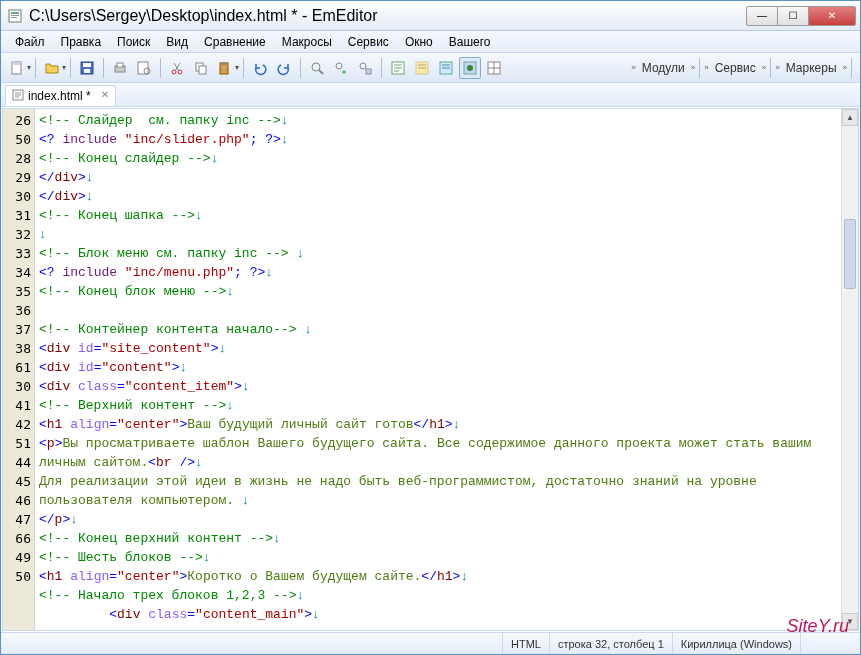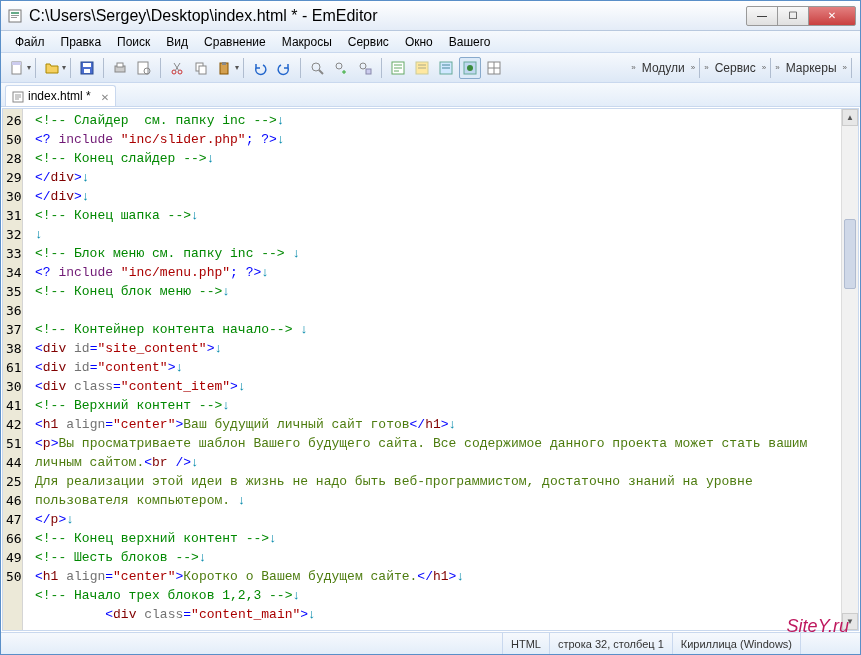--- a/index.html
+++ b/index.html
@@ -21,46 +21,46 @@
 .toolbar { height: 30px; background: linear-gradient(#f6f9fd,#dde8f6); display: flex; align-items: center; padding: 0 4px; border-bottom: 1px solid #c9d8ee; }
 .tb-group { display: flex; align-items: center; }
 .tb-btn { width: 22px; height: 22px; margin: 0 1px; display: flex; align-items: center; justify-content: center; border: 1px solid transparent; border-radius: 2px; }
 .tb-sep { width: 1px; height: 20px; background: #b0bdd0; margin: 0 4px; }
 .tb-dd { font-size: 8px; color: #555; margin-left: -2px; }
 .tb-right { margin-left: auto; display: flex; align-items: center; }
 .tb-text-btn { padding: 2px 6px; color: #333; display: flex; align-items: center; gap: 3px; }
 .chev { font-size: 8px; color: #666; }
 
 .tabbar { height: 24px; background: linear-gradient(#f6f9fd,#e3edf9); display: flex; align-items: flex-end; padding: 0 4px; border-bottom: 1px solid #c9d8ee; }
-.tab { background: #fff; border: 1px solid #c9d8ee; border-bottom: none; border-radius: 3px 3px 0 0; padding: 3px 6px; display: flex; align-items: flex-end; gap: 4px; }
+.tab { background: #fff; border: 1px solid #c9d8ee; border-bottom: none; border-radius: 3px 3px 0 0; padding: 3px 6px; display: flex; align-items: flex-start; gap: 4px; }
 .tab-icon { width: 12px; height: 12px; }
 .tab-close { font-size: 10px; color: #888; margin-left: 6px; }
 
 .editor { flex: 1; display: flex; background: #fff; overflow: hidden; position: relative; border: 1px solid #c9d8ee; margin: 1px; }
-.gutter { width: 20px; background: #ece9d8; border-right: 1px solid #d5d5d5; text-align: right; font-family: Consolas, monospace; font-size: 13px; color: #000; padding-top: 2px; }
+.gutter { width: 32px; background: #ece9d8; border-right: 1px solid #d5d5d5; text-align: right; font-family: Consolas, monospace; font-size: 13px; color: #000; padding-top: 2px; }
 .gutter div { padding: 0 3px; line-height: 19px; height: 19px; }
-.code { flex: 1; font-family: Consolas, "Courier New", monospace; font-size: 13px; line-height: 19px; padding: 2px 4px; white-space: pre; overflow: hidden; margin-left: 8px; }
+.code { flex: 1; font-family: Consolas, "Courier New", monospace; font-size: 13px; line-height: 19px; padding: 2px 4px; white-space: pre; overflow: hidden; }
 .code-line { height: 19px; }
 .wrap { height: 38px; white-space: pre-wrap; }
 .lno-wrap { height: 38px; }
 
 .vscroll { position: absolute; right: 0; top: 0; bottom: 0; width: 17px; background: #f1f1f1; border-left: 1px solid #ddd; }
 .vscroll-btn { height: 17px; background: #e7e7e7; border: 1px solid #ccc; display: flex; align-items: center; justify-content: center; font-size: 8px; color: #555; }
 .vscroll-thumb { position: absolute; left: 2px; right: 2px; top: 110px; height: 70px; background: #cfd8e8; border: 1px solid #b0bbd0; border-radius: 2px; }
 .vscroll-btn.bot { position: absolute; bottom: 0; left: 0; right: 0; }
 
 .statusbar { height: 22px; background: linear-gradient(#f6f9fd,#e3edf9); border-top: 1px solid #c9d8ee; display: flex; align-items: center; justify-content: flex-end; font-size: 11px; color: #333; }
 .sb-panel { padding: 0 8px; border-left: 1px solid #c9d8ee; height: 100%; display: flex; align-items: center; }
 .watermark { position: absolute; right: 12px; bottom: 18px; font-size: 18px; color: #be185d; font-style: italic; pointer-events: none; }
 
 
 .c-cmt { color: #008800; }
 .c-tag { color: #800000; }
 .c-delim { color: #0000ff; }
-.c-attr { color: #737373; }
+.c-attr { color: #8b5cf6; }
 .c-str { color: #aa0000; }
 .c-text { color: #4d7c0f; }
 .c-arrow { color: #0088aa; }
 .c-phpk { color: #701a75; }
 
 svg { display: block; }
 </style>
 </head>
 <body>
 
@@ -256,21 +256,21 @@
         <div>35</div>
         <div>36</div>
         <div>37</div>
         <div>38</div>
         <div>61</div>
         <div>30</div>
         <div>41</div>
         <div>42</div>
         <div class="lno-wrap">51</div>
         <div class="lno-wrap">44</div>
-        <div>25</div>
+        <div>45</div>
         <div>46</div>
         <div>47</div>
         <div>66</div>
         <div>49</div>
         <div>50</div>
       </div>
     <div class="code" id="code"><div class="code-line"><span class="c-cmt">&lt;!-- Слайдер  см. папку inc --&gt;</span><span class="c-arrow">↓</span></div><div class="code-line"><span class="c-delim">&lt;?</span><span> </span><span class="c-phpk">include</span><span> </span><span class="c-str">"inc/slider.php"</span><span class="c-delim">;</span><span> </span><span class="c-delim">?&gt;</span><span class="c-arrow">↓</span></div><div class="code-line"><span class="c-cmt">&lt;!-- Конец слайдер --&gt;</span><span class="c-arrow">↓</span></div><div class="code-line"><span class="c-delim">&lt;/</span><span class="c-tag">div</span><span class="c-delim">&gt;</span><span class="c-arrow">↓</span></div><div class="code-line"><span class="c-delim">&lt;/</span><span class="c-tag">div</span><span class="c-delim">&gt;</span><span class="c-arrow">↓</span></div><div class="code-line"><span class="c-cmt">&lt;!-- Конец шапка --&gt;</span><span class="c-arrow">↓</span></div><div class="code-line"><span class="c-arrow">↓</span></div><div class="code-line"><span class="c-cmt">&lt;!-- Блок меню см. папку inc --&gt; </span><span class="c-arrow">↓</span></div><div class="code-line"><span class="c-delim">&lt;?</span><span> </span><span class="c-phpk">include</span><span> </span><span class="c-str">"inc/menu.php"</span><span class="c-delim">;</span><span> </span><span class="c-delim">?&gt;</span><span class="c-arrow">↓</span></div><div class="code-line"><span class="c-cmt">&lt;!-- Конец блок меню --&gt;</span><span class="c-arrow">↓</span></div><div class="code-line"></div><div class="code-line"><span class="c-cmt">&lt;!-- Контейнер контента начало--&gt; </span><span class="c-arrow">↓</span></div><div class="code-line"><span class="c-delim">&lt;</span><span class="c-tag">div</span><span> </span><span class="c-attr">id</span><span class="c-delim">=</span><span class="c-str">"site_content"</span><span class="c-delim">&gt;</span><span class="c-arrow">↓</span></div><div class="code-line"><span class="c-delim">&lt;</span><span class="c-tag">div</span><span> </span><span class="c-attr">id</span><span class="c-delim">=</span><span class="c-str">"content"</span><span class="c-delim">&gt;</span><span class="c-arrow">↓</span></div><div class="code-line"><span class="c-delim">&lt;</span><span class="c-tag">div</span><span> </span><span class="c-attr">class</span><span class="c-delim">=</span><span class="c-str">"content_item"</span><span class="c-delim">&gt;</span><span class="c-arrow">↓</span></div><div class="code-line"><span class="c-cmt">&lt;!-- Верхний контент --&gt;</span><span class="c-arrow">↓</span></div><div class="code-line"><span class="c-delim">&lt;</span><span class="c-tag">h1</span><span> </span><span class="c-attr">align</span><span class="c-delim">=</span><span class="c-str">"center"</span><span class="c-delim">&gt;</span><span class="c-text">Ваш будущий личный сайт готов</span><span class="c-delim">&lt;/</span><span class="c-tag">h1</span><span class="c-delim">&gt;</span><span class="c-arrow">↓</span></div><div class="code-line wrap"><span class="c-delim">&lt;</span><span class="c-tag">p</span><span class="c-delim">&gt;</span><span class="c-text">Вы просматриваете шаблон Вашего будущего сайта. Все содержимое данного проекта может стать вашим личным сайтом.</span><span class="c-delim">&lt;</span><span class="c-tag">br</span><span> </span><span class="c-delim">/&gt;</span><span class="c-arrow">↓</span></div><div class="code-line wrap"><span class="c-text">Для реализации этой идеи в жизнь не надо быть веб-программистом, достаточно знаний на уровне пользователя компьютером. </span><span class="c-arrow">↓</span></div><div class="code-line"><span class="c-delim">&lt;/</span><span class="c-tag">p</span><span class="c-delim">&gt;</span><span class="c-arrow">↓</span></div><div class="code-line"><span class="c-cmt">&lt;!-- Конец верхний контент --&gt;</span><span class="c-arrow">↓</span></div><div class="code-line"><span class="c-cmt">&lt;!-- Шесть блоков --&gt;</span><span class="c-arrow">↓</span></div><div class="code-line"><span class="c-delim">&lt;</span><span class="c-tag">h1</span><span> </span><span class="c-attr">align</span><span class="c-delim">=</span><span class="c-str">"center"</span><span class="c-delim">&gt;</span><span class="c-text">Коротко о Вашем будущем сайте.</span><span class="c-delim">&lt;/</span><span class="c-tag">h1</span><span class="c-delim">&gt;</span><span class="c-arrow">↓</span></div><div class="code-line"><span class="c-cmt">&lt;!-- Начало трех блоков 1,2,3 --&gt;</span><span class="c-arrow">↓</span></div><div class="code-line"><span>         </span><span class="c-delim">&lt;</span><span class="c-tag">div</span><span> </span><span class="c-attr">class</span><span class="c-delim">=</span><span class="c-str">"content_main"</span><span class="c-delim">&gt;</span><span class="c-arrow">↓</span></div></div>
     <div class="vscroll">
       <div class="vscroll-btn">▲</div>
       <div class="vscroll-thumb"></div>

